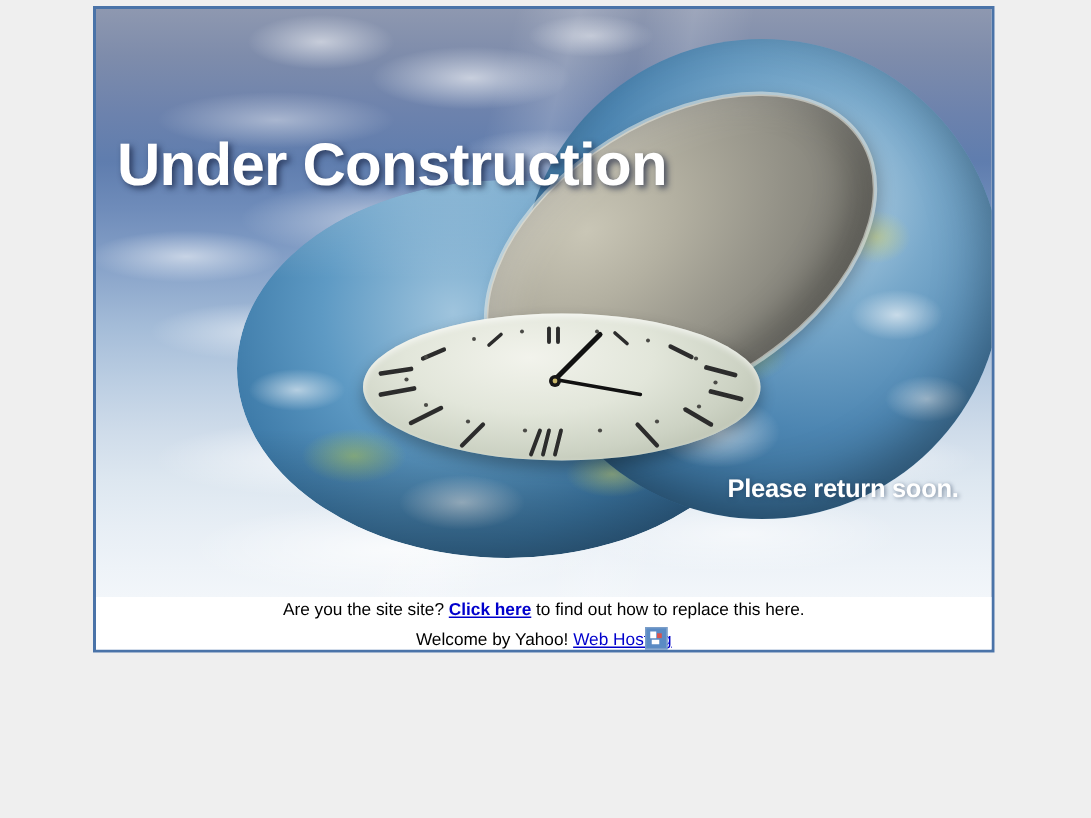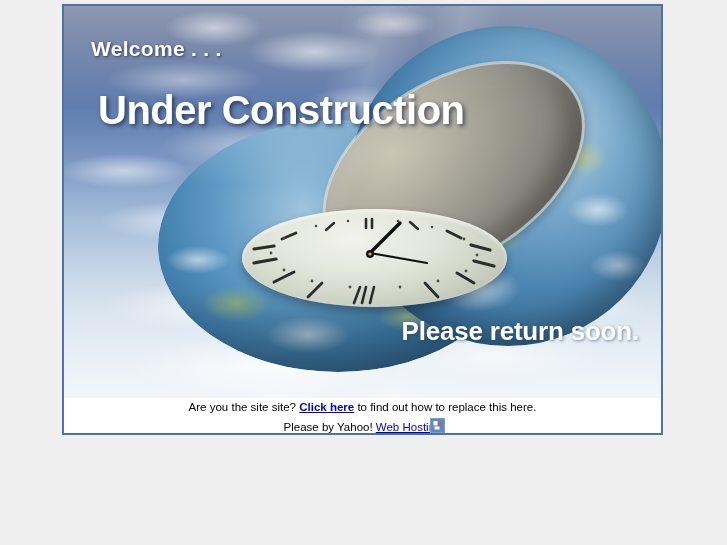--- a/index.html
+++ b/index.html
@@ -210,37 +210,37 @@
     color: #ffffff;
     font-family: "Liberation Sans Narrow", "Liberation Sans", sans-serif;
     font-size: 21px;
     font-weight: bold;
     letter-spacing: .3px;
     text-shadow: 1px 1px 3px rgba(20,30,60,.75);
     white-space: nowrap;
   }
   .headline {
     position: absolute;
-    left: 34px;
+    left: 14px;
     top: 82px;
     color: #ffffff;
     font-family: "Liberation Sans Narrow", "Liberation Sans", sans-serif;
     font-size: 40px;
     font-weight: bold;
     letter-spacing: -0.5px;
     text-shadow: 2px 2px 4px rgba(20,30,60,.70);
     white-space: nowrap;
   }
   .return-soon {
     position: absolute;
     right: 22px;
     top: 310px;
     color: #ffffff;
     font-family: "Liberation Sans Narrow", "Liberation Sans", sans-serif;
-    font-size: 26px;
+    font-size: 17px;
     font-weight: bold;
     letter-spacing: -0.2px;
     text-shadow: 1px 1px 3px rgba(40,60,90,.55);
     white-space: nowrap;
   }
 
   
   .footer {
     position: absolute;
     left: 0;
@@ -348,32 +348,31 @@
             </g>
 
             <line x1="128" y1="44" x2="158" y2="14" stroke="#111111" stroke-width="3.4" stroke-linecap="round"></line>
             <line x1="128" y1="44" x2="185" y2="54" stroke="#111111" stroke-width="2.2" stroke-linecap="round"></line>
             <circle cx="128" cy="45" r="4" fill="#171717"></circle>
             <circle cx="128" cy="45" r="1.6" fill="#c9b86a"></circle>
           </svg>
         </div>
       </div>
 
-      <div class="welcome">Welcome . . .</div>
 
       <div class="headline">Under Construction</div>
 
       <div class="return-soon">Please return soon.</div>
     </div>
 
     <div class="footer">
 
       <div class="footer-line1"><span>Are you the site site? </span><a href="#" class="link link-bold">Click here</a><span> to find out how to replace this here.</span></div>
 
-      <div class="footer-line2"><span>Please by Yahoo! </span><a href="#" class="link">Web Hosting</a></div>
+      <div class="footer-line2"><span>Welcome by Yahoo! </span><a href="#" class="link">Web Hosting</a></div>
 
       <div class="broken-img">
         <svg viewBox="0 0 13 13" width="13" height="13" aria-hidden="true">
           <rect x="0" y="0" width="13" height="13" fill="#5b8bc4"></rect>
           <rect x="2.5" y="2" width="4" height="4.5" fill="#ffffff"></rect>
           <rect x="7" y="3.2" width="3.2" height="3.2" fill="#d9534f"></rect>
           <rect x="3.5" y="7.5" width="5" height="3" fill="#ffffff"></rect>
         </svg>
       </div>
     </div>

